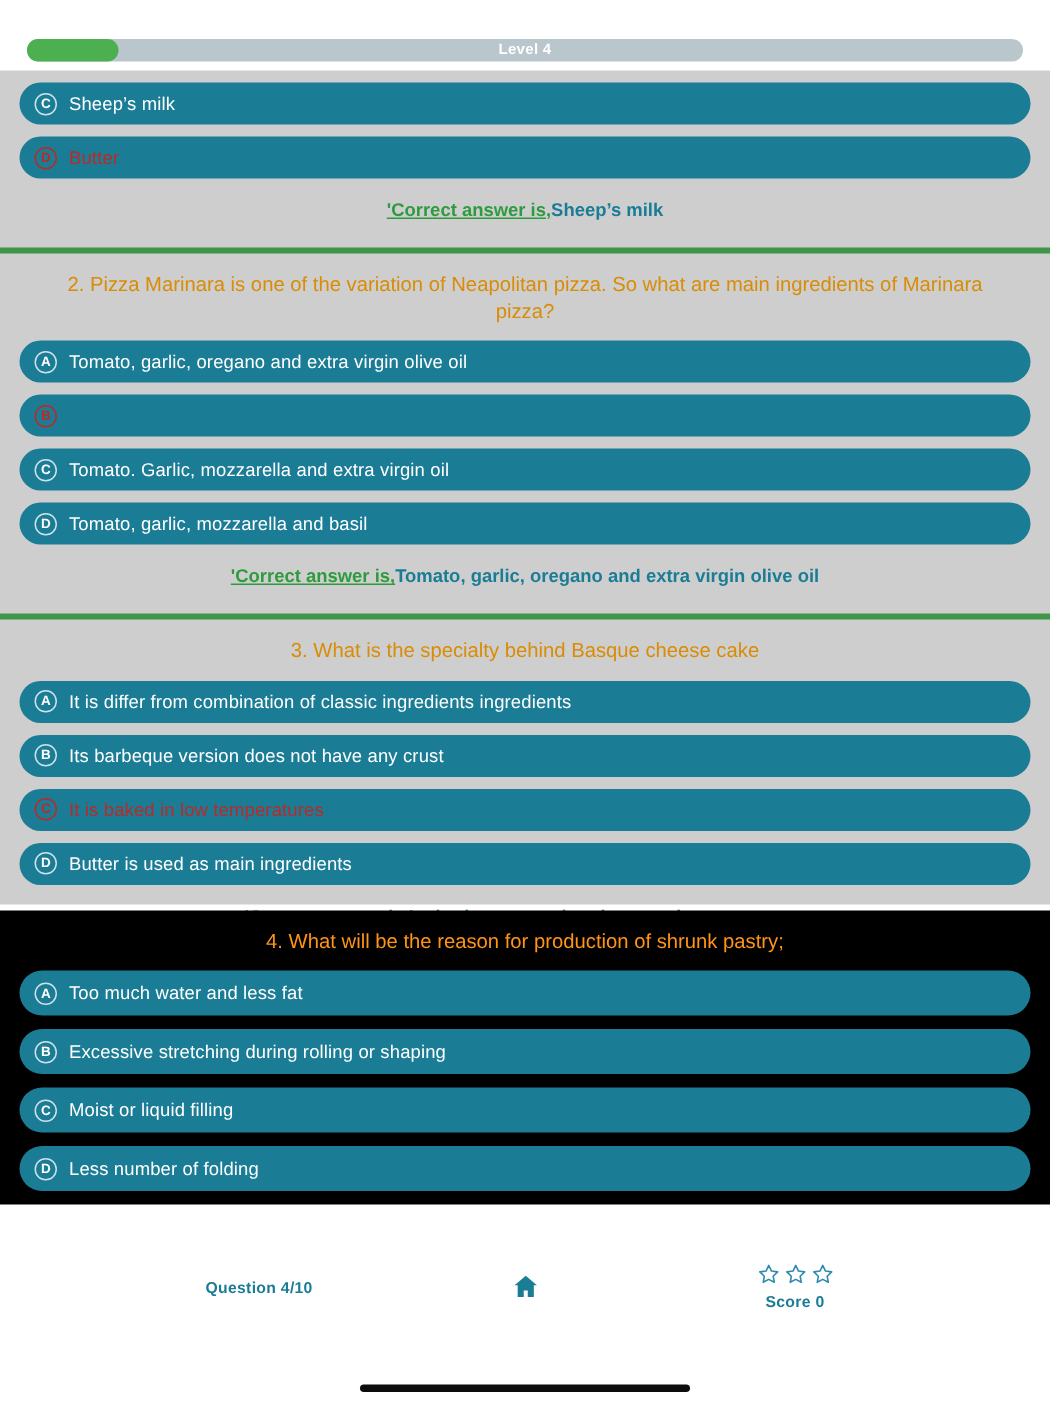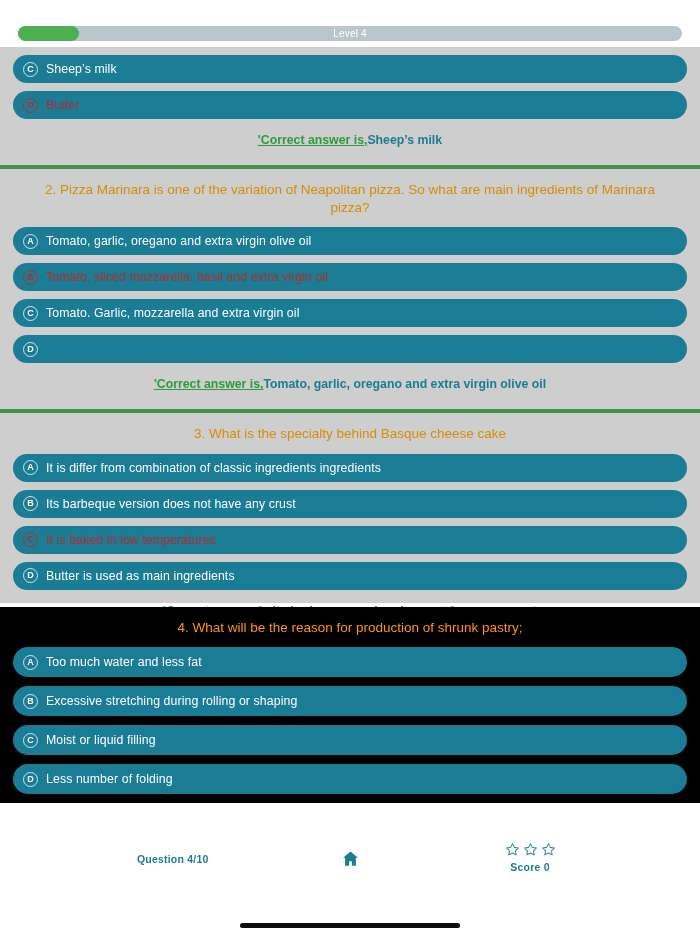--- a/index.html
+++ b/index.html
@@ -22,21 +22,21 @@
     background: #b9c7cd; border-radius: 9px;
   }
   .progress-fill {
     position: absolute; left: 0; top: 0; bottom: 0;
     width: 9.2%;
     background: #4caf50; border-radius: 9px;
   }
   .progress-label {
     position: absolute; inset: 0;
     display: flex; align-items: center; justify-content: center;
-    font-size: 10px; font-weight: 400; color: #ffffff;
+    font-size: 10px; font-weight: 700; color: #ffffff;
     letter-spacing: .2px;
   }
 
   
   .answered-region {
     position: absolute; left: 0; top: 47px; width: 700px; height: 556px;
     background: #cecece;
   }
   .divider {
     width: 700px; height: 4px; background: #3f9648;
@@ -157,28 +157,28 @@
         <div class="divider"></div>
         <div class="qblock">
           <div class="q-heading">2. Pizza Marinara is one of the variation of Neapolitan pizza. So what are main ingredients of Marinara pizza?</div>
           <div class="qblock-inner">
             <div class="option">
               <span class="opt-badge">A</span>
               <span class="opt-text">Tomato, garlic, oregano and extra virgin olive oil</span>
             </div>
             <div class="option wrong">
               <span class="opt-badge">B</span>
-              <span class="opt-text">Tomato, sliced mozzarella, basil and extra virgin oil</span>
             </div>
             <div class="option">
               <span class="opt-badge">C</span>
               <span class="opt-text">Tomato. Garlic, mozzarella and extra virgin oil</span>
             </div>
             <div class="option">
               <span class="opt-badge">D</span>
+              <span class="opt-text">Tomato, garlic, mozzarella and basil</span>
             </div>
           </div>
           <div class="correct-line"><span class="correct-prefix">'Correct answer is,</span><span class="correct-value">Tomato, garlic, oregano and extra virgin olive oil</span></div>
         </div>
         <div class="divider"></div>
         <div class="qblock">
           <div class="q-heading">3. What is the specialty behind Basque cheese cake</div>
           <div class="qblock-inner">
             <div class="option">
               <span class="opt-badge">A</span>

